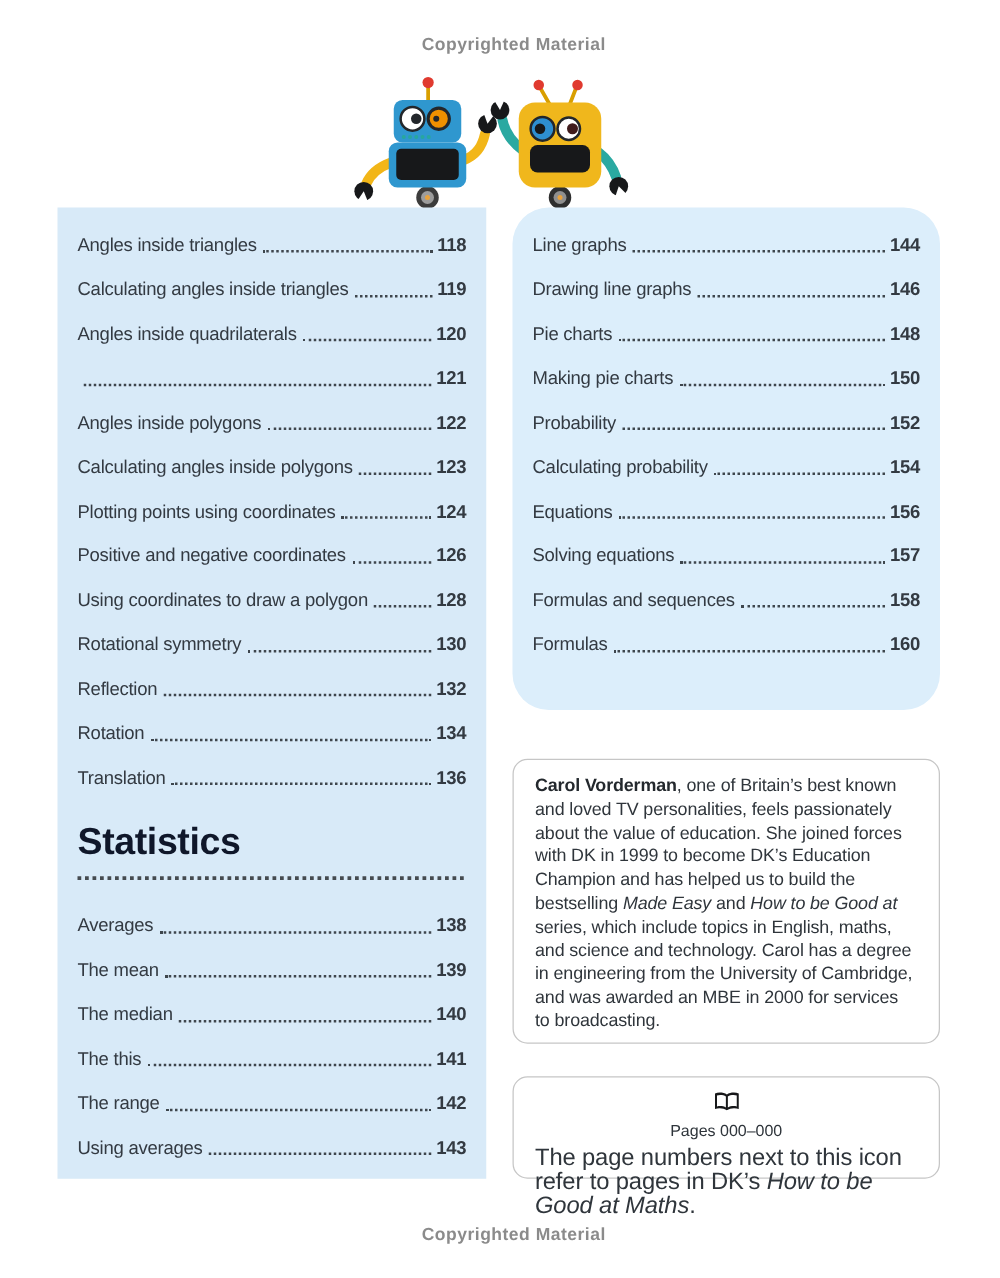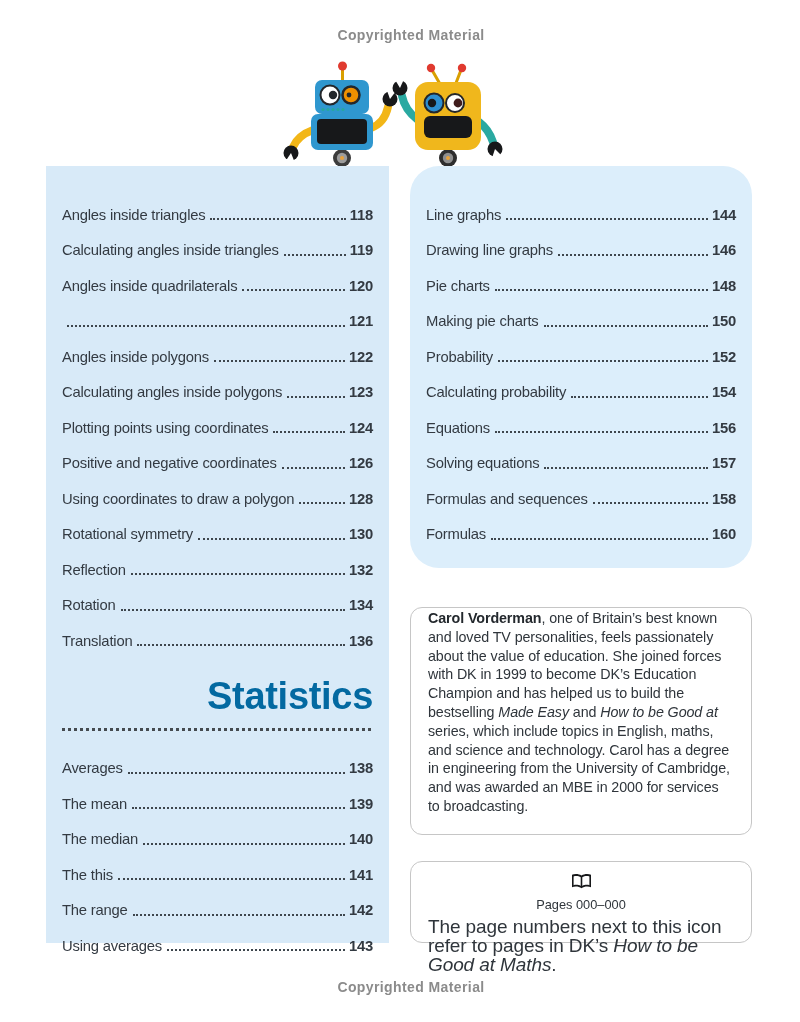--- a/index.html
+++ b/index.html
@@ -12,47 +12,47 @@
     position:absolute; left:0; width:100%; text-align:center;
     color:#8b8b8b; font-weight:bold; font-size:14px; letter-spacing:0.4px;padding-left:11px;
   }
   .copyright.top { top:27px; }
   .copyright.bottom { top:979px; }
 
   .robots { position:absolute; left:282px; top:60px; width:230px; height:108px; }
 
   .panel {
     position:absolute; background:#d8eaf8; box-sizing:border-box;
-    padding:31px 16px 0 16px;
+    padding:13px 16px 0 16px;
   }
   .panel-left  { left:46px;  top:166px; width:343px; height:777px; }
   .panel-right { left:410px; top:166px; width:342px; height:402px; background:#dceefb;border-radius:29px; }
 
   .toc-row {
     display:flex; align-items:center; height:35.5px;
     font-size:14.8px; letter-spacing:-0.2px; color:#333a42;
   }
   .toc-label { white-space:nowrap; }
   .toc-dots {
     flex:1; min-width:8px; height:9px;
     border-bottom:2px dotted #3e464d; margin:0 4px 0 5px;
   }
   .toc-page { font-weight:bold; white-space:nowrap; }
 
   .section-heading {
-    font-size:38px; font-weight:800; color:#0369a1;
-    letter-spacing:-0.3px; margin:16px 0 10px 0;text-align:right;
+    font-size:30px; font-weight:800; color:#0f172a;
+    letter-spacing:-0.3px; margin:16px 0 10px 0;
   }
   .dotted-rule { height:0; border-bottom:3px dotted #454b50; margin:0 2px 20px 0; }
 
   .infobox {
     position:absolute; box-sizing:border-box; background:#ffffff;
     border:1.5px solid #c6c6c6; border-radius:12px;
   }
-  .bio-box  { left:410px; top:607px; width:342px; height:228px; padding:1px 17px; }
+  .bio-box  { left:410px; top:607px; width:342px; height:228px; padding:12px 17px; }
   .bio-text { font-size:14.3px; line-height:18.8px; color:#2f353b; letter-spacing:-0.1px; }
   .bio-text b { color:#23282d; }
   .note-box { left:410px; top:861px; width:342px; height:82px; padding:11px 17px; }
   .note-head { display:flex; align-items:center; gap:7px; margin-bottom:6px;flex-direction:column; }
   .note-pages { font-size:12.8px; color:#2f353b; }
   .note-text { font-size:19px; line-height:18.8px; color:#2f353b; letter-spacing:-0.1px; }
   .book-icon svg { display:block; }
 </style>
 </head>
 <body>

